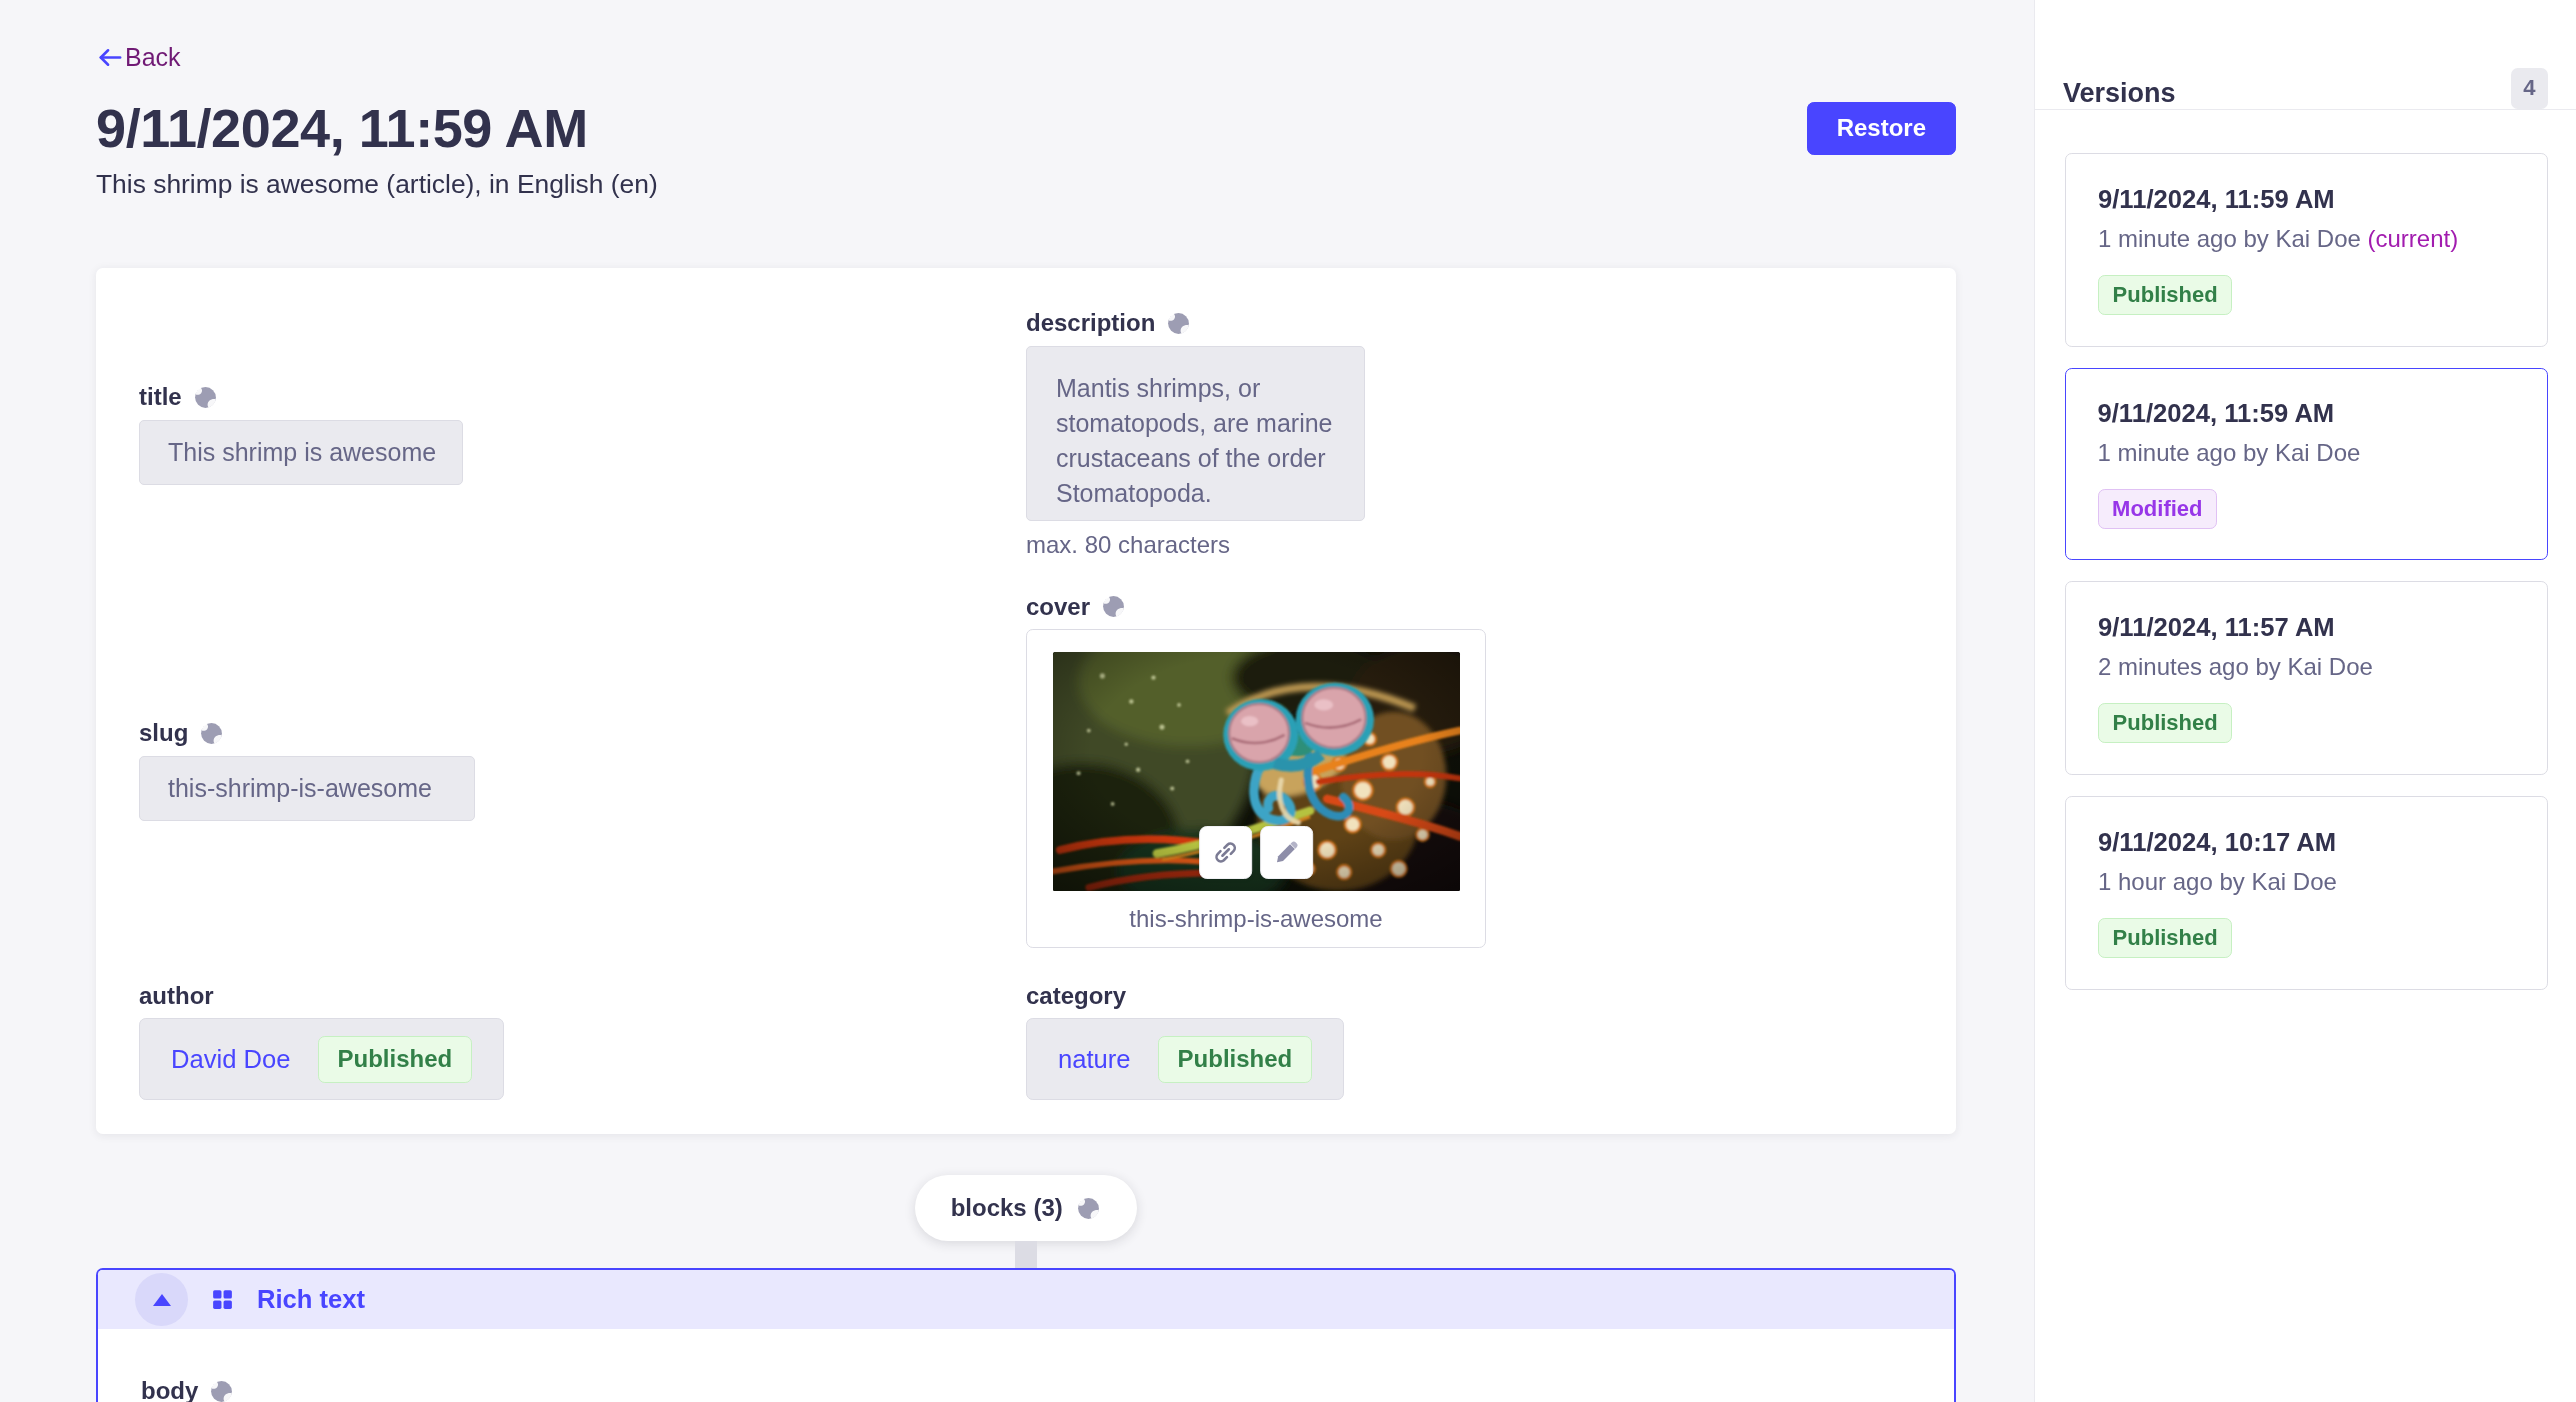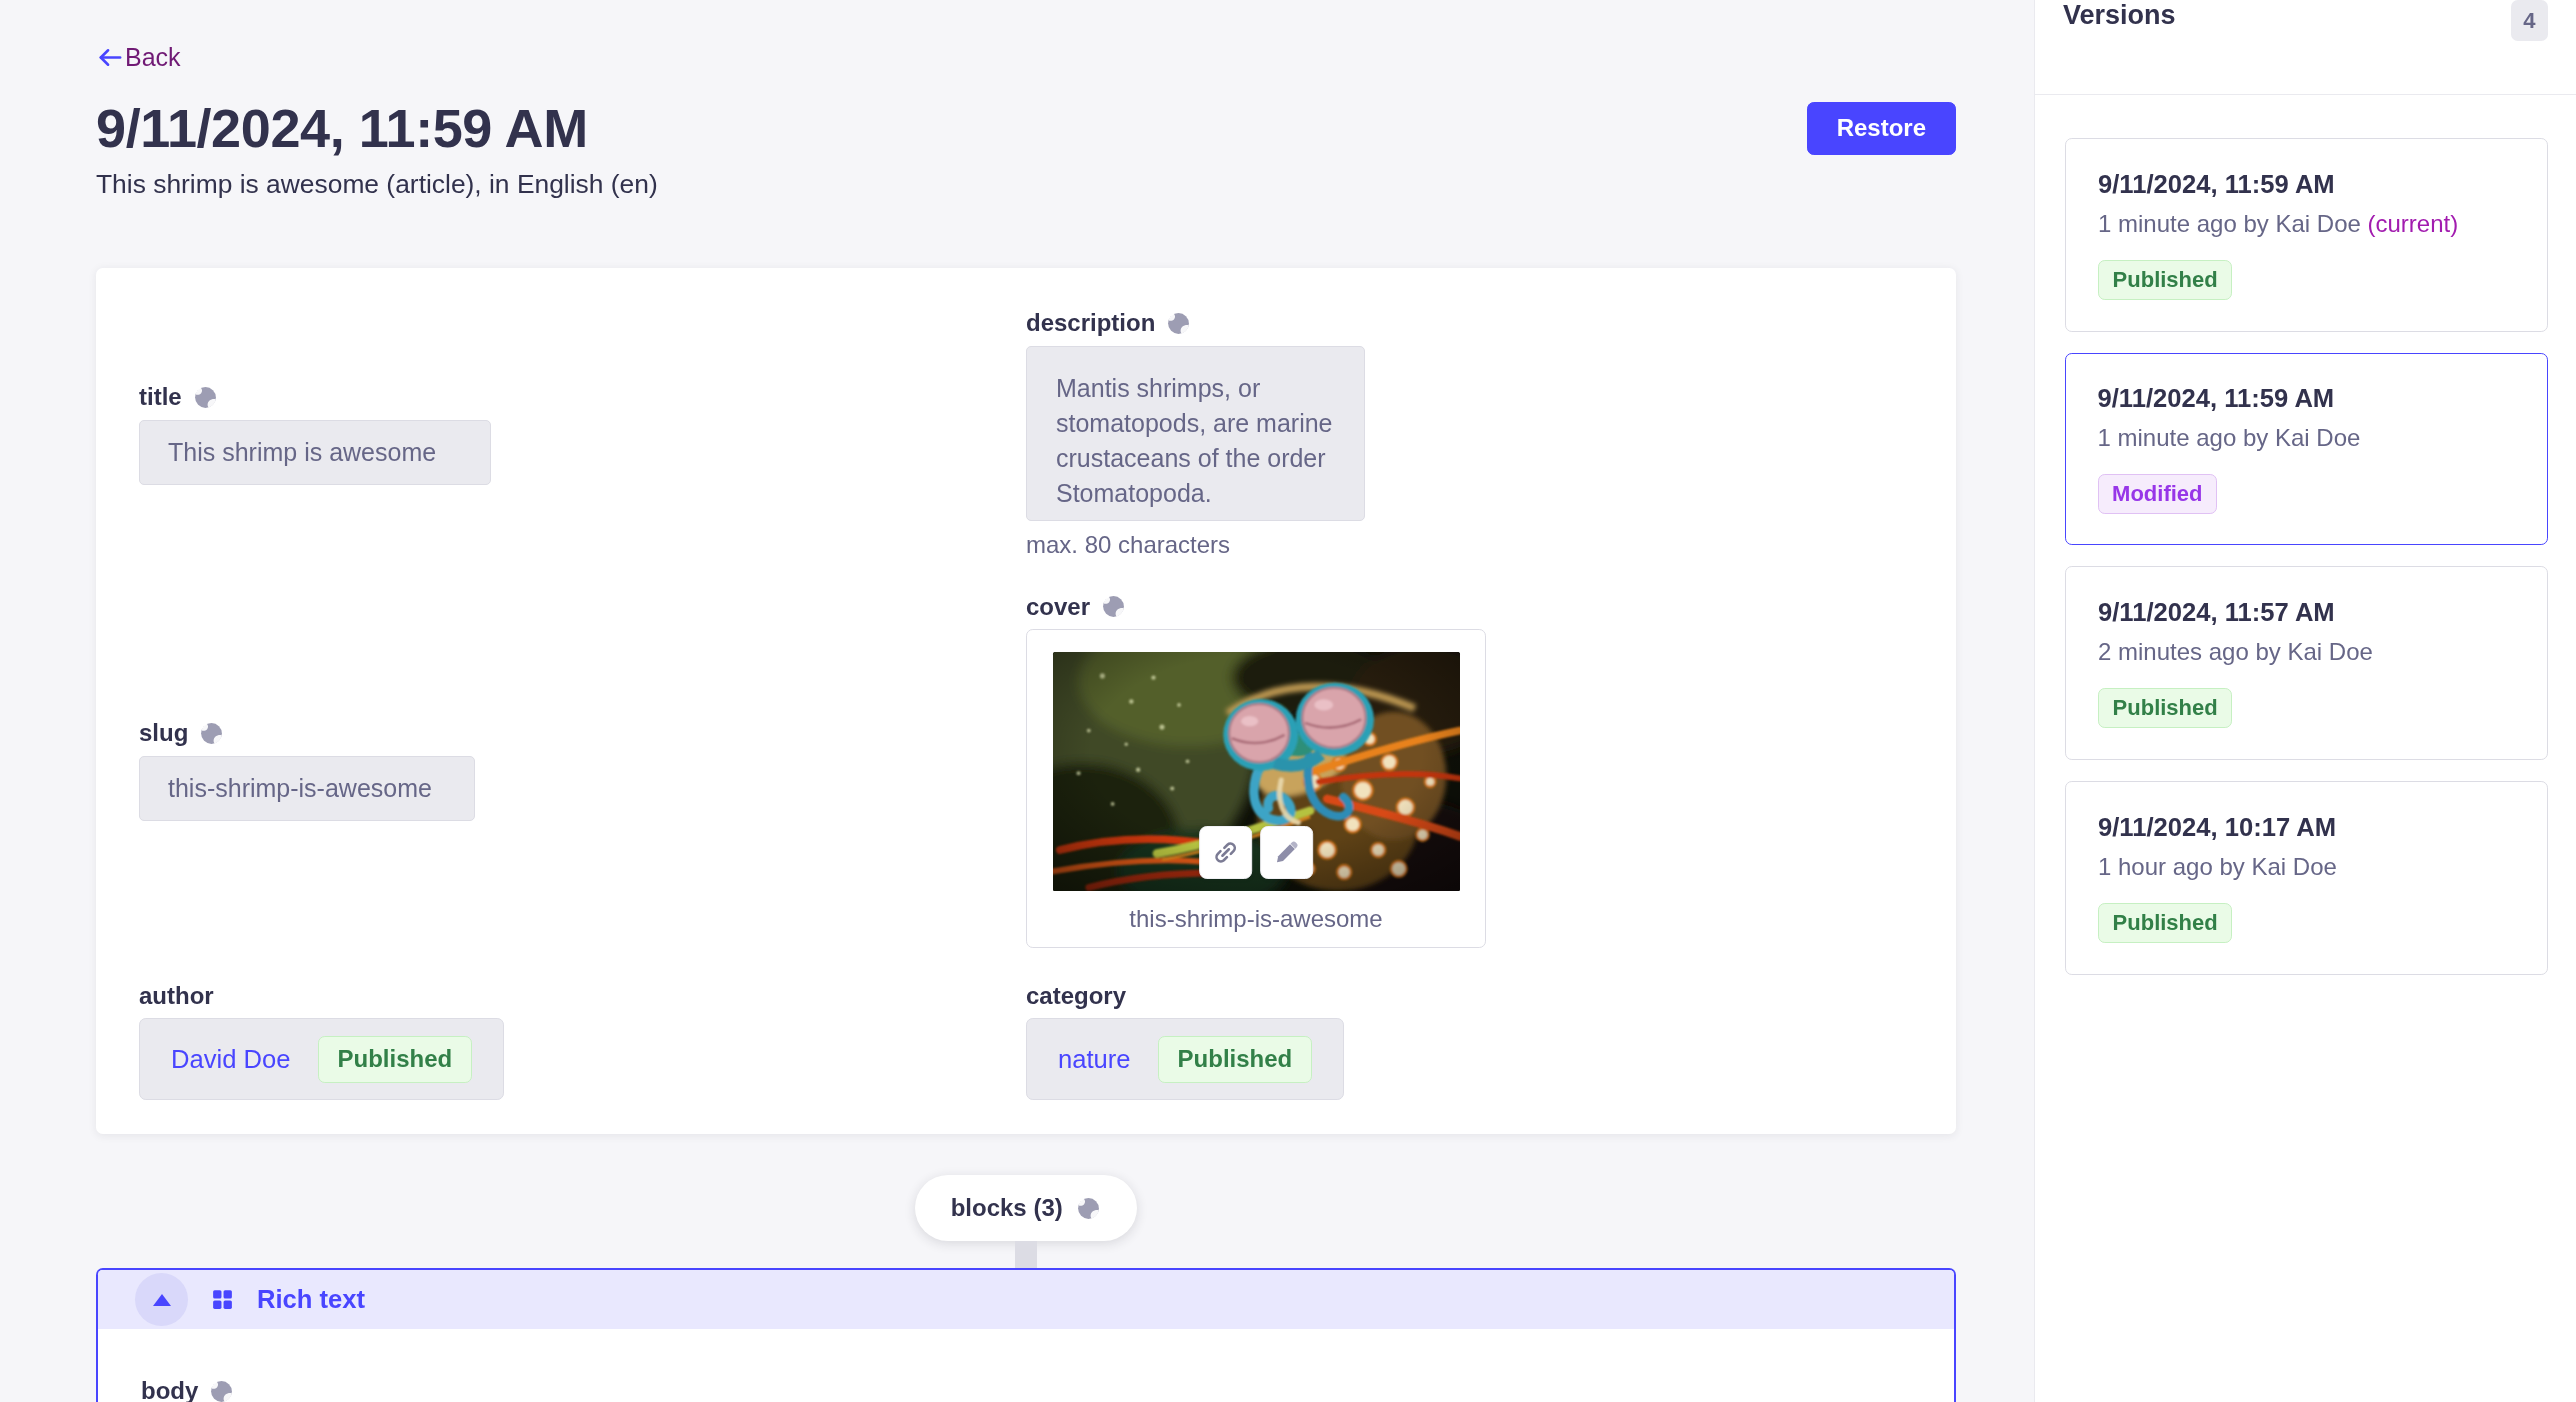--- a/index.html
+++ b/index.html
@@ -14,21 +14,21 @@
   .title-row{display:flex;justify-content:space-between;align-items:center;margin-top:22px}
   h1{margin:0;font-size:54px;font-weight:700;letter-spacing:-0.4px;color:#32324d}
   .btn-primary{background:#4945ff;color:#fff;border:0.9px solid #4945ff;border-radius:6.8px;font-size:24px;font-weight:700;height:53px;padding:0 29px;font-family:inherit;cursor:pointer}
   .subtitle{margin-top:10.2px;font-size:26.4px;color:#32324d}
 
   .form-card{margin-top:68px;background:#fff;border-radius:6.8px;box-shadow:0 1.7px 8.5px rgba(33,33,52,.08);
     padding:41px 43px 34px;display:grid;grid-template-columns:1fr 1fr;row-gap:34px;align-items:center}
   .field-label{display:flex;align-items:center;gap:11px;font-size:24px;font-weight:700;color:#32324d;margin-bottom:8.5px}
   .control{box-sizing:border-box;background:#eaeaef;border:0.9px solid #dcdce4;border-radius:5px;color:#666687;font-size:25px}
   .text-input{display:flex;align-items:center;height:65px;padding:0 28px;white-space:nowrap;overflow:hidden}
-  .w-title{width:352px}
+  .w-title{width:324px}
   .w-slug{width:336px}
   .textarea-box{width:339px;height:175px;padding:24px 29px;line-height:35px}
   .hint{margin-top:10.2px;font-size:24px;color:#666687}
 
   .cover-card{width:460px;box-sizing:border-box;background:#fff;border:0.9px solid #dcdce4;border-radius:6.8px;padding:22px 25.6px 13.6px}
   .cover-img{position:relative;width:407px;height:239px;border-radius:2.6px;overflow:hidden;background:#0e1008}
   .cover-actions{position:absolute;left:50%;bottom:12px;transform:translateX(-50%);display:flex;gap:7.7px}
   .icon-btn{width:53px;height:53px;background:#fff;border:0.9px solid #f0f0f4;border-radius:7.7px;display:flex;align-items:center;justify-content:center;cursor:pointer;padding:0;box-shadow:0 0.9px 3.4px rgba(33,33,52,.1)}
   .cover-caption{margin-top:13.6px;text-align:center;font-size:24px;color:#666687}
 
@@ -47,21 +47,21 @@
   .rich-block{align-self:stretch;border:2.6px solid #4945ff;border-bottom:none;border-radius:6.8px 6.8px 0 0;background:#fff;height:341px;box-sizing:border-box}
   .rich-header{height:59px;background:#e9e8fe;display:flex;align-items:center;gap:22px;padding:0 37px;border-radius:4.3px 4.3px 0 0;cursor:pointer}
   .accordion-toggle{width:53px;height:53px;border-radius:50%;background:#d9d8fa;border:none;display:flex;align-items:center;justify-content:center;cursor:pointer;padding:0}
   .tri-up{width:0;height:0;border-left:9.4px solid transparent;border-right:9.4px solid transparent;border-bottom:12px solid #4945ff}
   .rich-title{color:#4945ff;font-size:25.6px;font-weight:700}
   .rich-body{padding:48px 43px}
   .rich-body .field-label{margin-bottom:0}
 
   
   .sidebar{position:absolute;top:0;right:0;width:542px;height:1402px;background:#fff;border-left:0.9px solid #eaeaef;box-sizing:border-box}
-  .sidebar-header{height:95px;display:flex;align-items:flex-start;justify-content:space-between;padding:0 28px;border-bottom:0.9px solid #eaeaef;box-sizing:border-box}
+  .sidebar-header{height:110px;display:flex;align-items:flex-end;justify-content:space-between;padding:0 28px;border-bottom:0.9px solid #eaeaef;box-sizing:border-box}
   .sidebar-title{font-size:27px;font-weight:600;color:#32324d}
   .count-badge{background:#eaeaef;color:#666687;font-size:22px;font-weight:600;border-radius:6.8px;padding:7.7px 11px;min-width:15.3px;text-align:center}
   .version-list{padding:43px 28px 0 30px;display:flex;flex-direction:column;gap:21px}
   .version-card{background:#fff;border:0.9px solid #dcdce4;border-radius:6.8px;padding:31px 32px;cursor:pointer;box-sizing:border-box}
   .version-card.selected{border:1.7px solid #4945ff;padding:30px 31.5px}
   .version-date{font-size:25.6px;font-weight:700;color:#32324d}
   .version-meta{margin-top:11px;font-size:24px;color:#666687}
   .current{color:#a21caf}
   .version-card .badge{margin-top:22px}
 </style>

